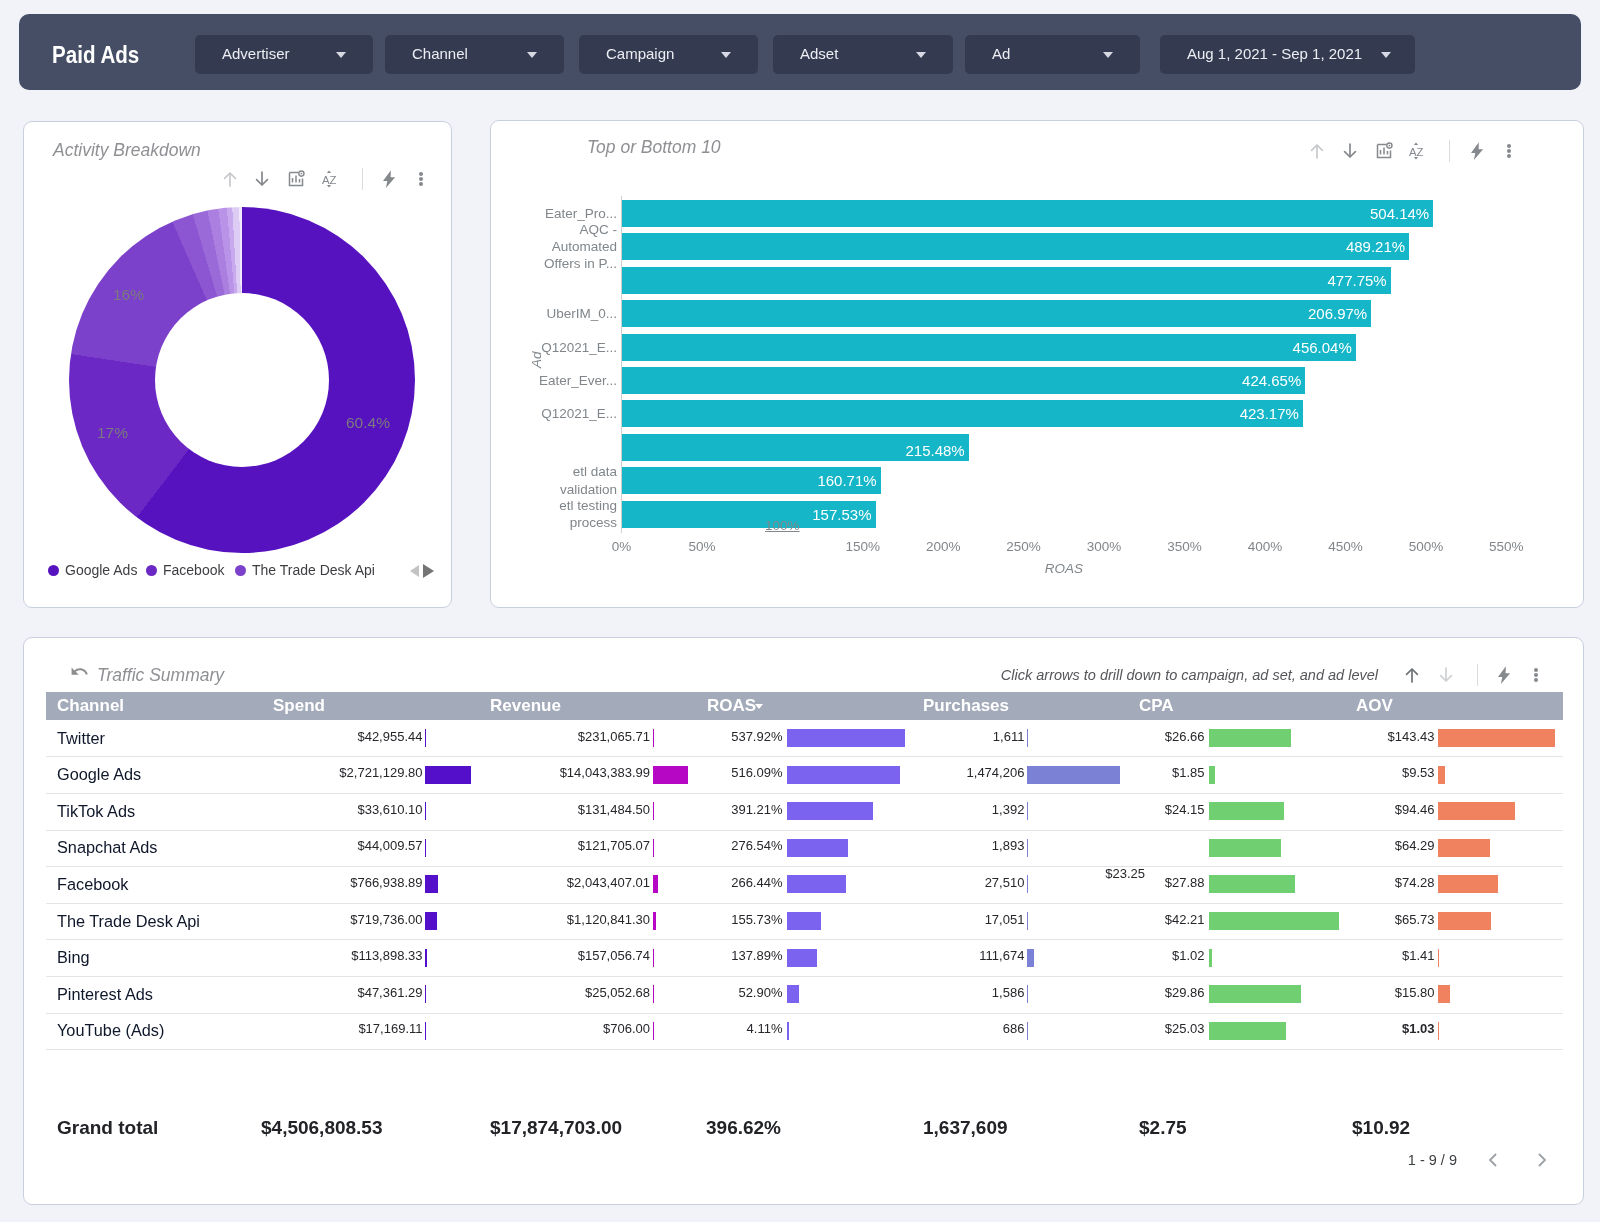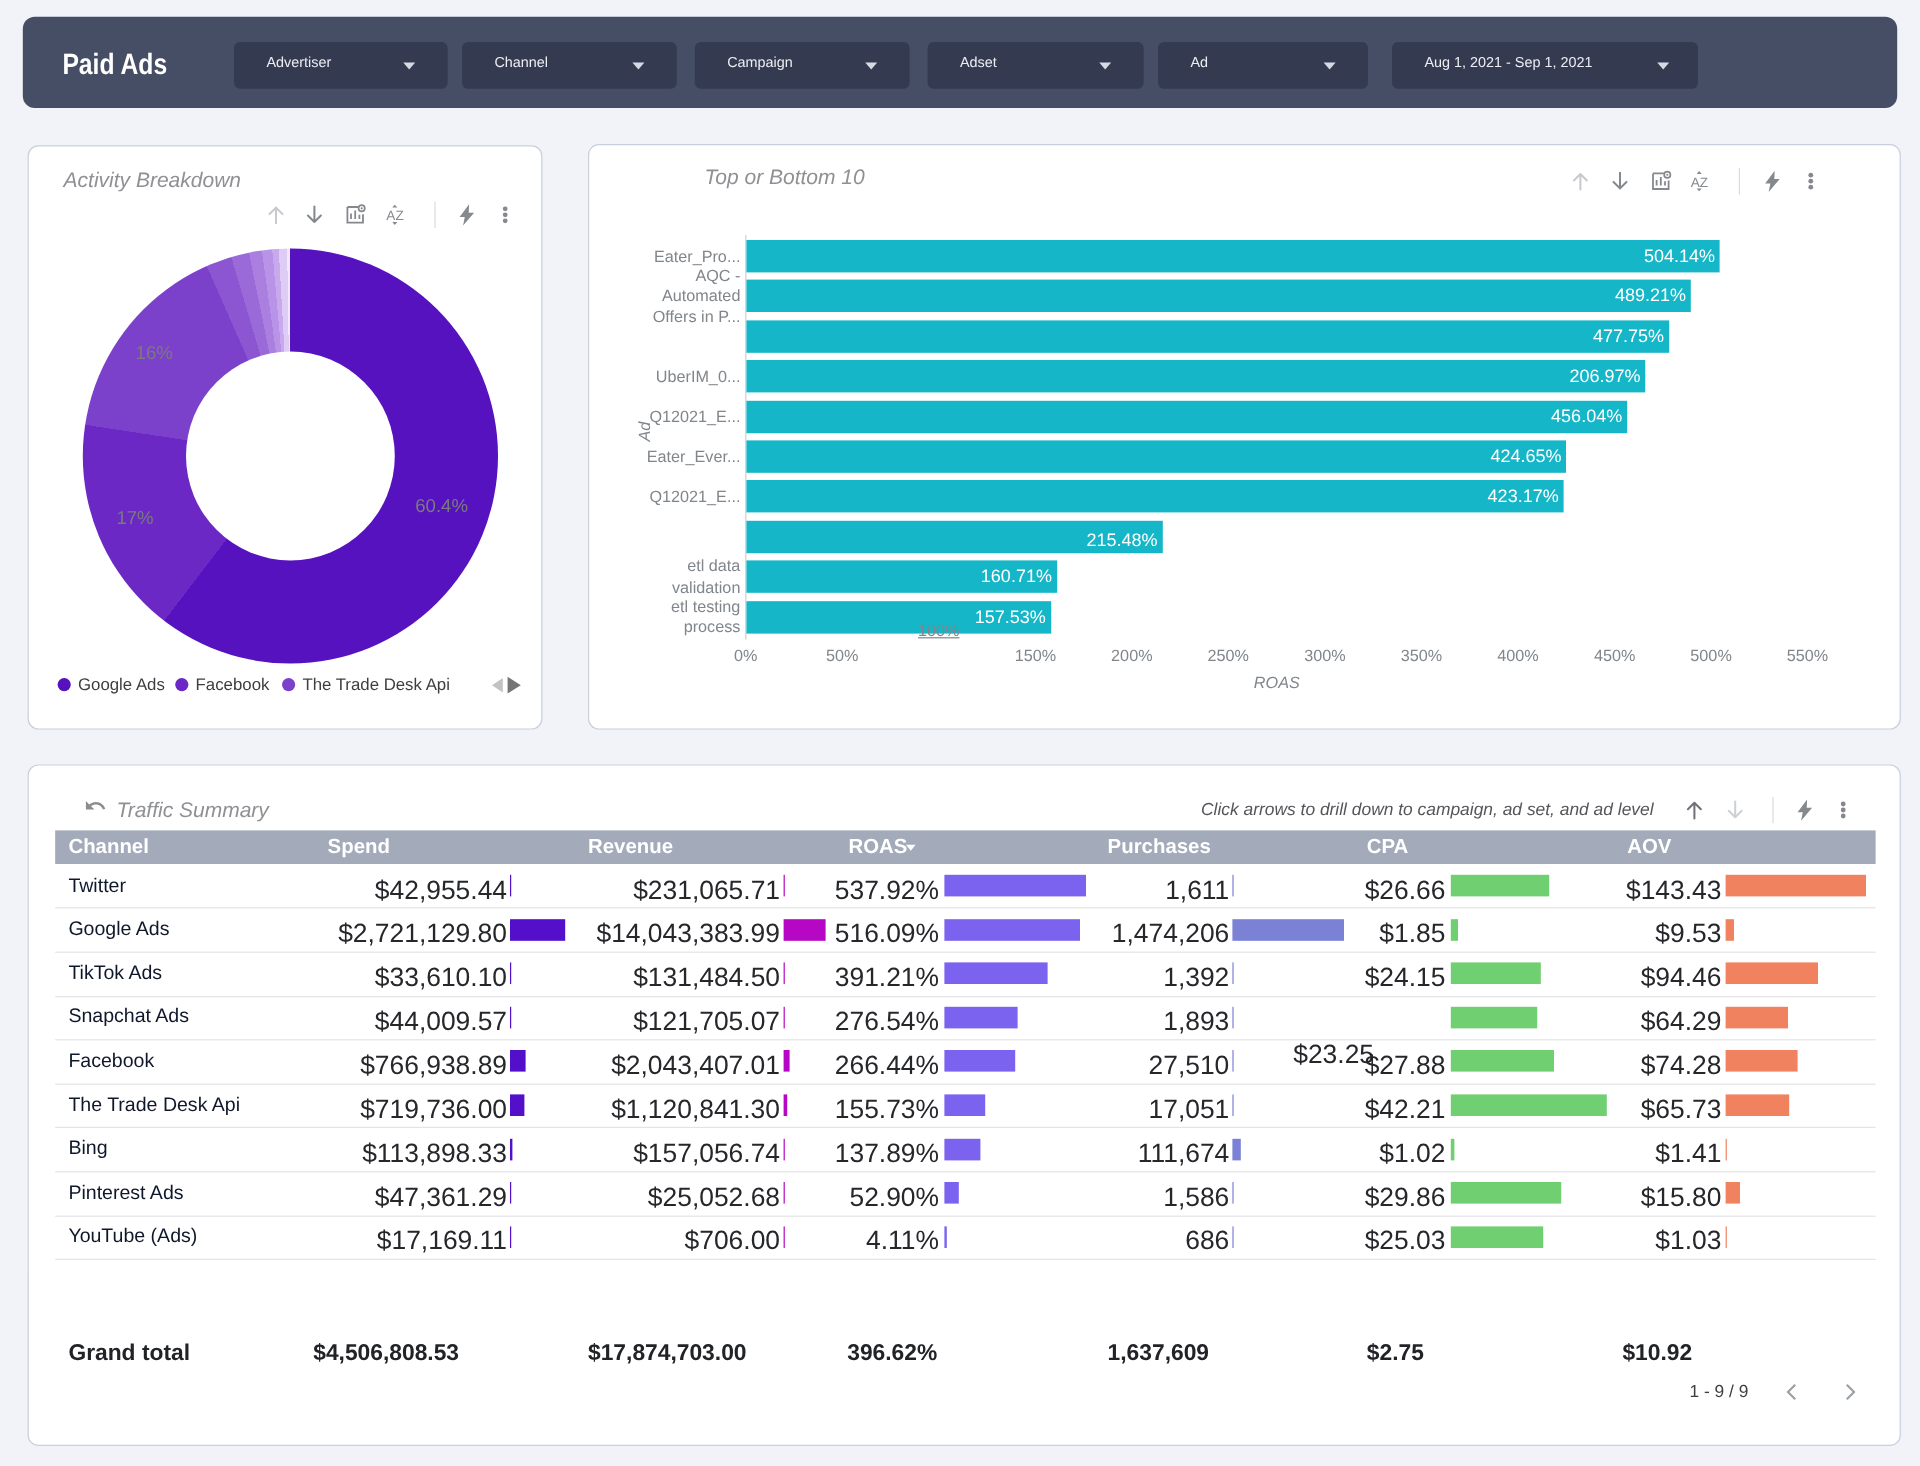--- a/index.html
+++ b/index.html
@@ -6,27 +6,27 @@
 .abs { position:absolute; }
 .card { position:absolute; background:#fff; border:1px solid #c9cfdd; border-radius:9px; }
 .ctitle { position:absolute; font-style:italic; color:#8f9094; font-size:17.5px; white-space:nowrap; }
 .ico { position:absolute; width:20px; height:20px; }
 .sepv { position:absolute; width:1px; background:#dcdcdc; }
 .bar { position:absolute; background:#14b6c8; }
 .blabel { position:absolute; color:#fff; font-size:15px; text-align:right; white-space:nowrap; }
 .ylab { position:absolute; color:#80868b; font-size:13.5px; text-align:right; line-height:17.3px; white-space:nowrap; }
 .xlab { position:absolute; color:#80868b; font-size:13.5px; text-align:center; white-space:nowrap; }
 .hcell { position:absolute; color:#fff; font-weight:bold; font-size:17px; white-space:nowrap; }
-.num { position:absolute; color:#26272b; font-size:22px; text-align:right; white-space:nowrap; }
+.num { position:absolute; color:#26272b; font-size:13px; text-align:right; white-space:nowrap; }
 .chan { position:absolute; color:#0f172a; font-size:16.3px; white-space:nowrap; }
 .tbar { position:absolute; height:18px; }
 .rline { position:absolute; height:1px; background:#e4e4e6; left:46px; width:1517px; }
 .gt { position:absolute; color:#222327; font-size:19px; font-weight:bold; white-space:nowrap; }
 .dlab { position:absolute; color:#7a7a7e; font-size:15.5px; white-space:nowrap; }
-.btn { position:absolute; height:39px; background:#343b50; border-radius:5px; color:#eceef3; font-size:12px; }
+.btn { position:absolute; height:39px; background:#343b50; border-radius:5px; color:#eceef3; font-size:15px; }
 .btn span { position:absolute; top:10px; left:27px; }
 .caret { position:absolute; width:0; height:0; border-left:5.5px solid transparent; border-right:5.5px solid transparent; border-top:6px solid #d7dae2; top:17px; }
 .legtxt { position:absolute; color:#3d3e42; font-size:14px; white-space:nowrap; }
 .dot { position:absolute; width:11px; height:11px; border-radius:50%; }
 </style></head>
 <body>
 
 <div class="abs" style="left:19px;top:14px;width:1562px;height:76px;background:#454e64;border-radius:10px;"></div>
 <div class="abs" style="left:52px;top:40.5px;color:#fff;font-size:24.5px;font-weight:bold;transform:scaleX(0.84);transform-origin:0 0;">Paid Ads</div>
 <div class="btn" style="left:195px;top:35px;width:178px;">
@@ -311,21 +311,21 @@
 <div class="num" style="left:222.5px;top:1021.3px;width:200px;">$17,169.11</div>
 <div class="tbar" style="left:425.0px;top:1021.8px;width:1.30px;background:#530fca;"></div>
 <div class="num" style="left:450.0px;top:1021.3px;width:200px;">$706.00</div>
 <div class="tbar" style="left:653.2px;top:1021.8px;width:1.30px;background:#b607c4;"></div>
 <div class="num" style="left:582.5px;top:1021.3px;width:200px;">4.11%</div>
 <div class="tbar" style="left:787.3px;top:1021.8px;width:1.30px;background:#7b63ef;"></div>
 <div class="num" style="left:824.4px;top:1021.3px;width:200px;">686</div>
 <div class="tbar" style="left:1026.5px;top:1021.8px;width:1.30px;background:#7b82d6;"></div>
 <div class="num" style="left:1004.5px;top:1021.3px;width:200px;">$25.03</div>
 <div class="tbar" style="left:1209.3px;top:1021.8px;width:77.10px;background:#6fcf71;"></div>
-<div class="num" style="left:1234.5px;top:1021.3px;width:200px;">$1.03</div>
+<div class="num" style="left:1234.5px;top:1021.3px;width:200px;font-weight:bold;">$1.03</div>
 <div class="tbar" style="left:1437.5px;top:1021.8px;width:1.30px;background:#f0825f;"></div>
 <div class="rline" style="top:1049.1px;"></div>
 <div class="gt" style="left:57px;top:1116.5px;">Grand total</div>
 <div class="gt" style="left:261px;top:1116.5px;">$4,506,808.53</div>
 <div class="gt" style="left:490px;top:1116.5px;">$17,874,703.00</div>
 <div class="gt" style="left:706px;top:1116.5px;">396.62%</div>
 <div class="gt" style="left:923px;top:1116.5px;">1,637,609</div>
 <div class="gt" style="left:1139px;top:1116.5px;">$2.75</div>
 <div class="gt" style="left:1352px;top:1116.5px;">$10.92</div>
 <div class="abs" style="left:1257px;top:1152px;width:200px;text-align:right;color:#3c4043;font-size:14.5px;">1 - 9 / 9</div>

